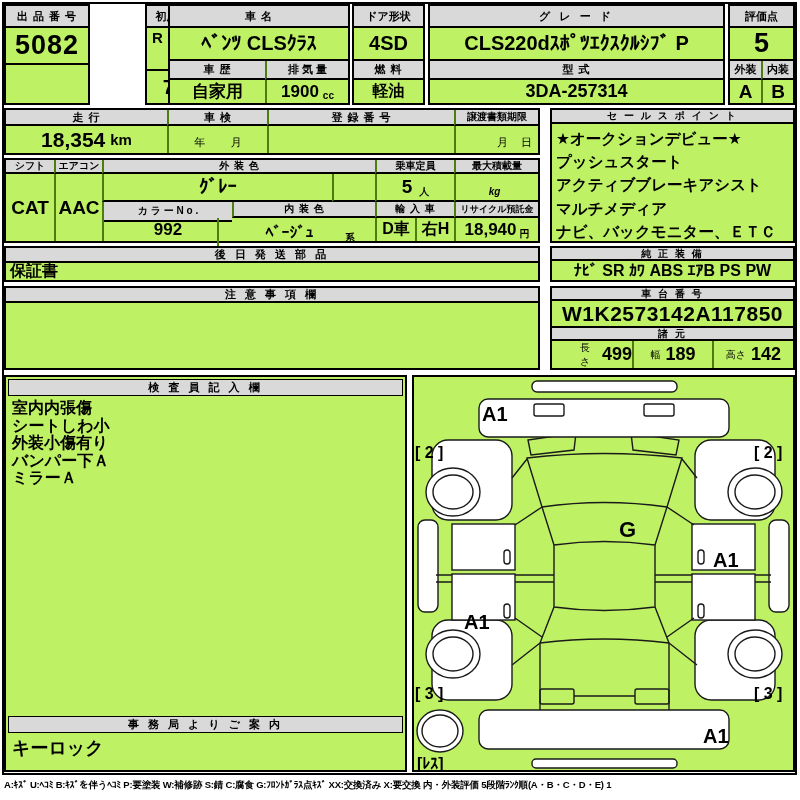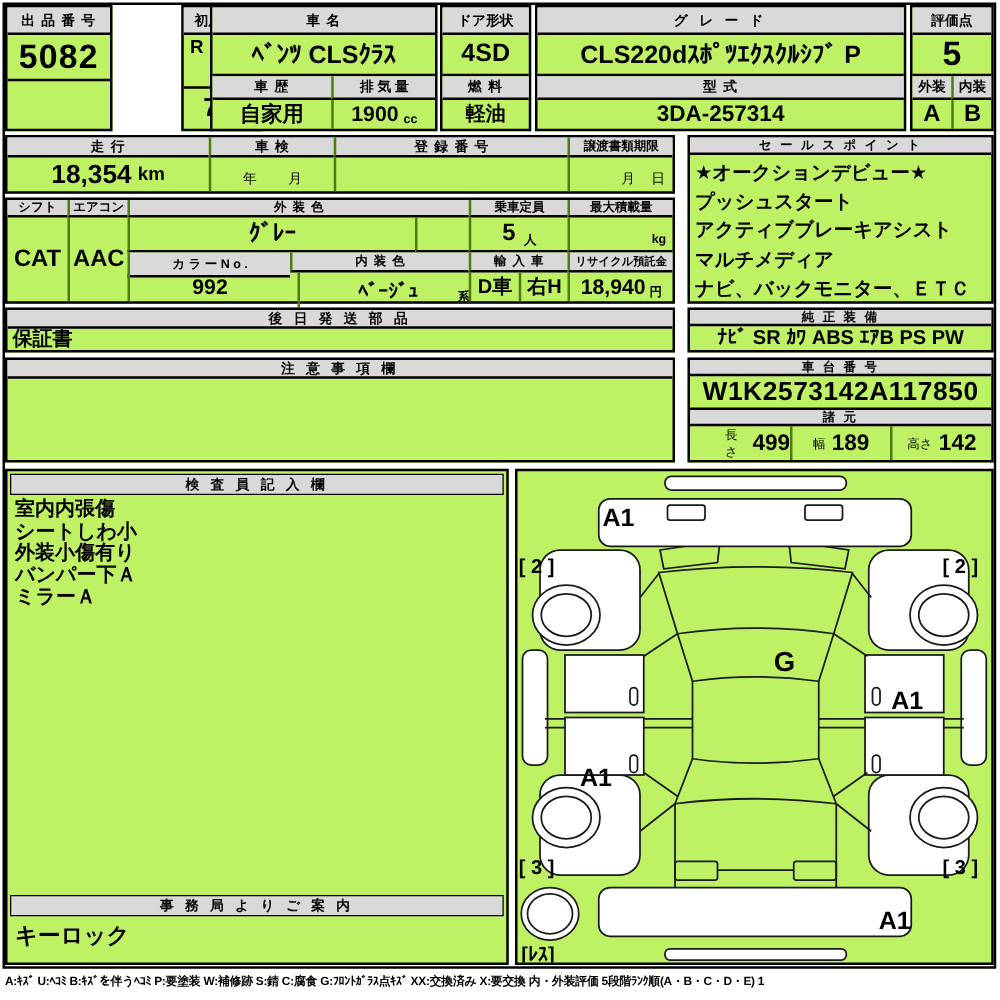--- a/index.html
+++ b/index.html
@@ -105,36 +105,36 @@
     <div class="cell val" style="left:0;top:14px;width:48px;height:67px;font-size:19px;">CAT</div>
     <div class="cell hdr bb bl" style="left:48px;top:0;width:48px;height:14px;font-size:10px;letter-spacing:0;">エアコン</div>
     <div class="cell val bl" style="left:48px;top:14px;width:48px;height:67px;font-size:19px;">AAC</div>
 
     <div class="cell hdr bb bl" style="left:96px;top:0;width:273px;height:14px;font-size:10px;">外 装 色</div>
     <div class="cell val bb bl" style="left:96px;top:14px;width:230px;height:28px;font-size:19px;">ｸﾞﾚｰ</div>
     <div class="cell bb bl" style="left:326px;top:14px;width:43px;height:28px;"></div>
     <div class="cell hdr bb bl" style="left:96px;top:42px;width:130px;height:20px;font-size:10px;letter-spacing:0;">カ ラ ー N o .</div>
     <div class="cell val bl" style="left:96px;top:58px;width:130px;height:23px;font-size:17px;">992</div>
     <div class="cell hdr bb bl" style="left:226px;top:42px;width:143px;height:16px;font-size:10px;">内 装 色</div>
-    <div class="cell bl" style="left:232px;top:58px;width:143px;height:30px;">
+    <div class="cell bl" style="left:211px;top:58px;width:143px;height:30px;">
       <span class="val" style="font-size:16px;">ﾍﾞｰｼﾞｭ</span>
       <span class="unit" style="position:absolute;right:5px;bottom:3px;font-size:10px;">系</span>
     </div>
 
     <div class="cell hdr bb bl" style="left:369px;top:0;width:79px;height:14px;font-size:10px;letter-spacing:0;">乗車定員</div>
     <div class="cell bb bl" style="left:369px;top:14px;width:79px;height:28px;">
       <span class="val" style="font-size:19px;">5</span>
       <span class="unit" style="font-size:10px;margin:10px 0 0 7px;">人</span>
     </div>
     <div class="cell hdr bb bl" style="left:369px;top:42px;width:79px;height:16px;font-size:10px;">輸 入 車</div>
     <div class="cell val bl" style="left:369px;top:58px;width:40px;height:23px;font-size:16px;">D車</div>
     <div class="cell val bl" style="left:409px;top:58px;width:39px;height:23px;font-size:16px;">右H</div>
 
     <div class="cell hdr bb bl" style="left:448px;top:0;width:84px;height:14px;font-size:10px;letter-spacing:0;">最大積載量</div>
-    <div class="cell bb bl" style="left:448px;top:14px;width:84px;height:28px;align-items:flex-end;justify-content:flex-end;padding:0 5px 3px 0;">
+    <div class="cell bb bl" style="left:448px;top:14px;width:84px;height:28px;align-items:flex-end;padding:0 5px 3px 0;font-style:italic;">
       <span class="unit" style="font-size:10px;">kg</span>
     </div>
     <div class="cell hdr bb bl" style="left:448px;top:42px;width:84px;height:16px;font-size:9px;letter-spacing:0;">リサイクル預託金</div>
     <div class="cell bl" style="left:448px;top:58px;width:84px;height:23px;">
       <span class="val" style="font-size:17px;">18,940</span>
       <span class="unit" style="font-size:10px;margin:8px 0 0 3px;">円</span>
     </div>
   </div>
 
   <div class="box" style="left:4px;top:246px;width:536px;height:36px;">

